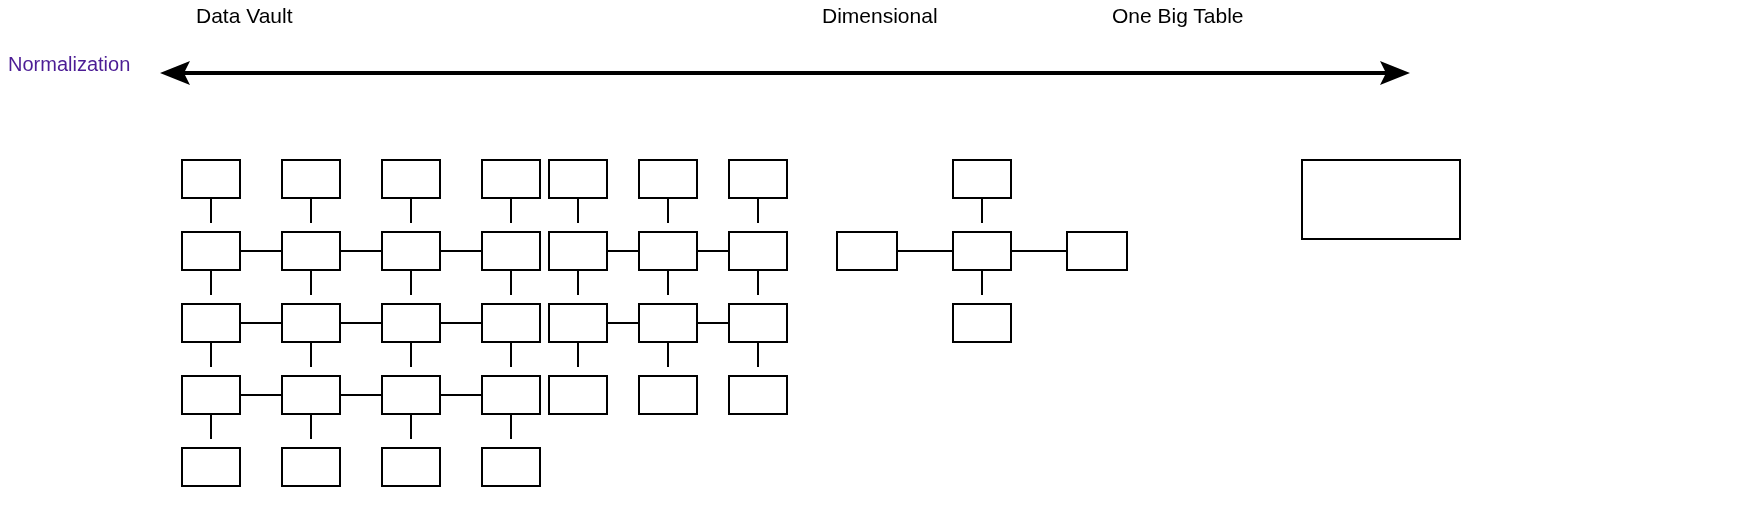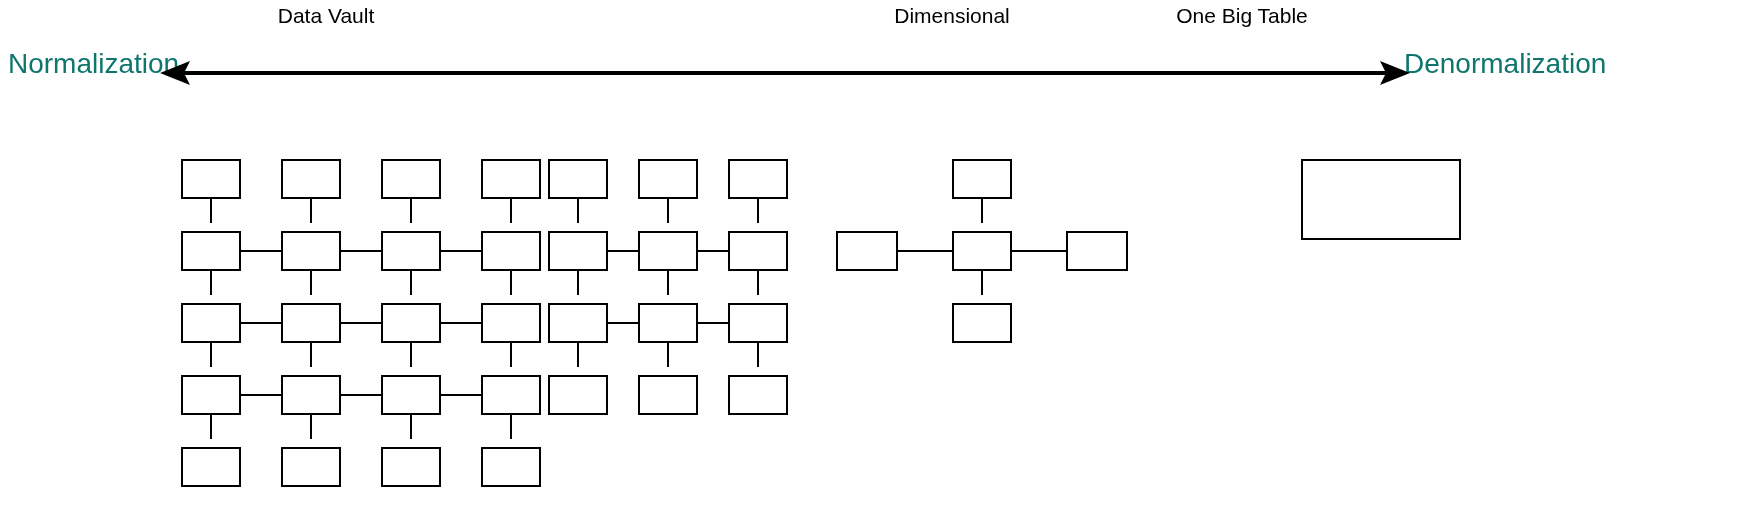--- a/index.html
+++ b/index.html
@@ -13,40 +13,39 @@
     height: 524px;
     background: #ffffff;
     font-family: "Liberation Sans", sans-serif;
     color: #000000;
     overflow: hidden;
   }
 
   
   .axis-end-label {
     position: absolute;
-    font-size: 28px;
+    font-size: 20px;
     line-height: 26px;
     white-space: nowrap;
-    color: #0f766e;
+    color: #4c1d95;
   }
   #label-normalization {
     left: 8px;
     top: 51px;
   }
   #label-denormalization {
     left: 1404px;
     top: 51px;
   }
 
   
   .col-caption {
     position: absolute;
     top: 2px;
     width: 260px;
-    text-align: center;
     font-size: 21px;
     line-height: 27px;
     color: #000;
   }
   .col-caption .cap-line {
     display: block;
   }
 
   
   #axis-arrow {
@@ -80,21 +79,20 @@
     border-width: 2.6px;
   }
 </style>
 </head>
 <body>
 
 <div id="canvas">
 
   <div class="axis-end-label" id="label-normalization">Normalization</div>
 
-  <div class="axis-end-label" id="label-denormalization">Denormalization</div>
 
   <div class="col-caption" style="left:196px;">
     <span class="cap-line">Data Vault</span>
   </div>
 
   <div class="col-caption" style="left:537px;">
   </div>
 
   <div class="col-caption" style="left:822px;">
     <span class="cap-line">Dimensional</span>

